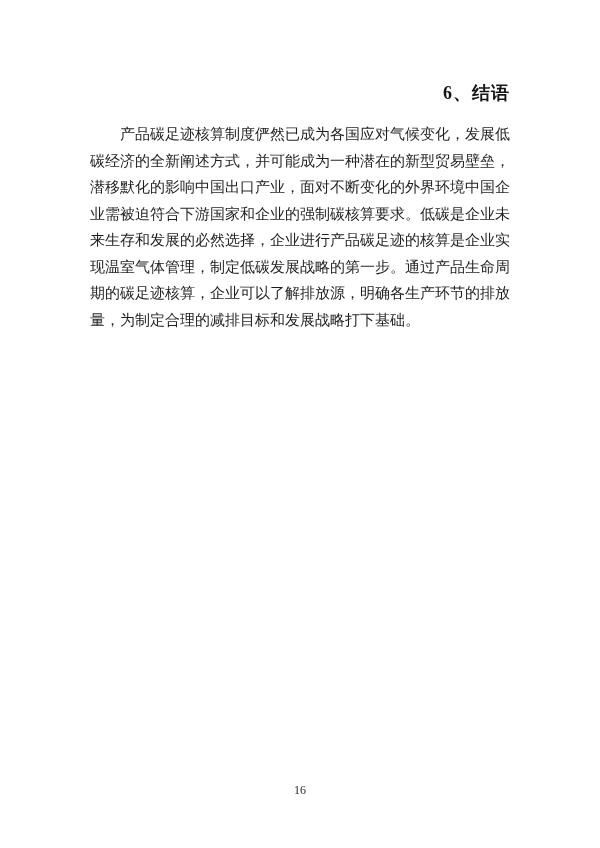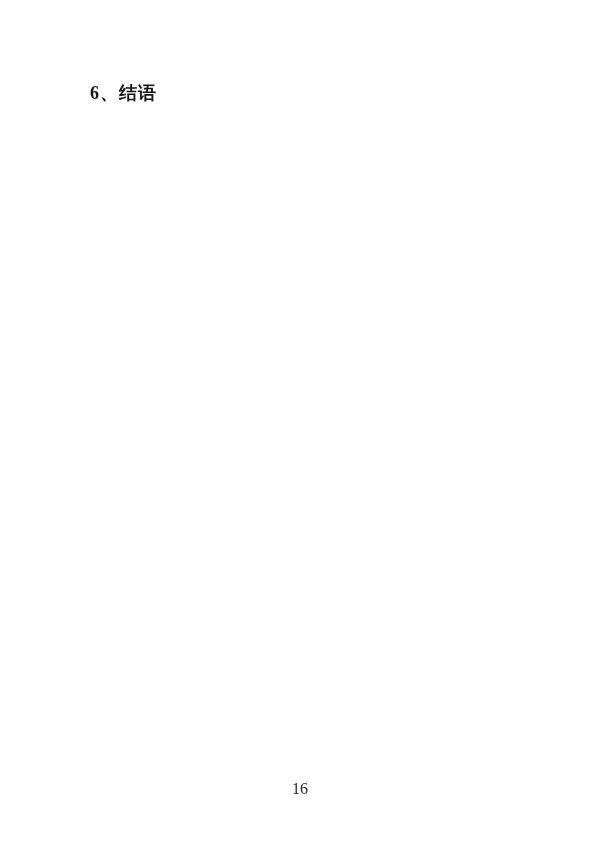--- a/index.html
+++ b/index.html
@@ -25,47 +25,49 @@
     top: 82px;
     width: 420px;
   }
   .heading {
     font-size: 18px;
     font-weight: bold;
     line-height: 22px;
     margin: 0 0 17px 0;
     color: #151515;
     letter-spacing: 1px;
+    text-align: right;
   }
   .para {
     font-size: 15px;
     line-height: 26.5px;
     margin: 0 0 2px 0;
     text-align: justify;
     text-justify: inter-ideograph;
     text-indent: 2em;
     word-break: break-all;
     color: #1f1f1f;
   }
   .footer {
     position: absolute;
     left: 0;
     top: 780px;
     width: 600px;
     text-align: center;
   }
   .page-number {
-    font-size: 16px;
+    font-size: 12px;
     color: #2a2a2a;
     font-family: "Liberation Serif", "DejaVu Serif", serif;
   }
 </style>
 </head>
 <body>
 
 <div class="page">
   <div class="content">
     <h1 class="heading">6、结语</h1>
+    <p class="para">产品碳足迹核算制度俨然已成为各国应对气候变化，发展低碳经济的全新阐述方式，并可能成为一种潜在的新型贸易壁垒，潜移默化的影响中国出口产业，面对不断变化的外界环境中国企业需被迫符合下游国家和企业的强制碳核算要求。低碳是企业未来生存和发展的必然选择，企业进行产品碳足迹的核算是企业实现温室气体管理，制定低碳发展战略的第一步。通过产品生命周期的碳足迹核算，企业可以了解排放源，明确各生产环节的排放量，为制定合理的减排目标和发展战略打下基础。</p>
   </div>
   <div class="footer">
     <span class="page-number">16</span>
   </div>
 </div>
 
 </body></html>

